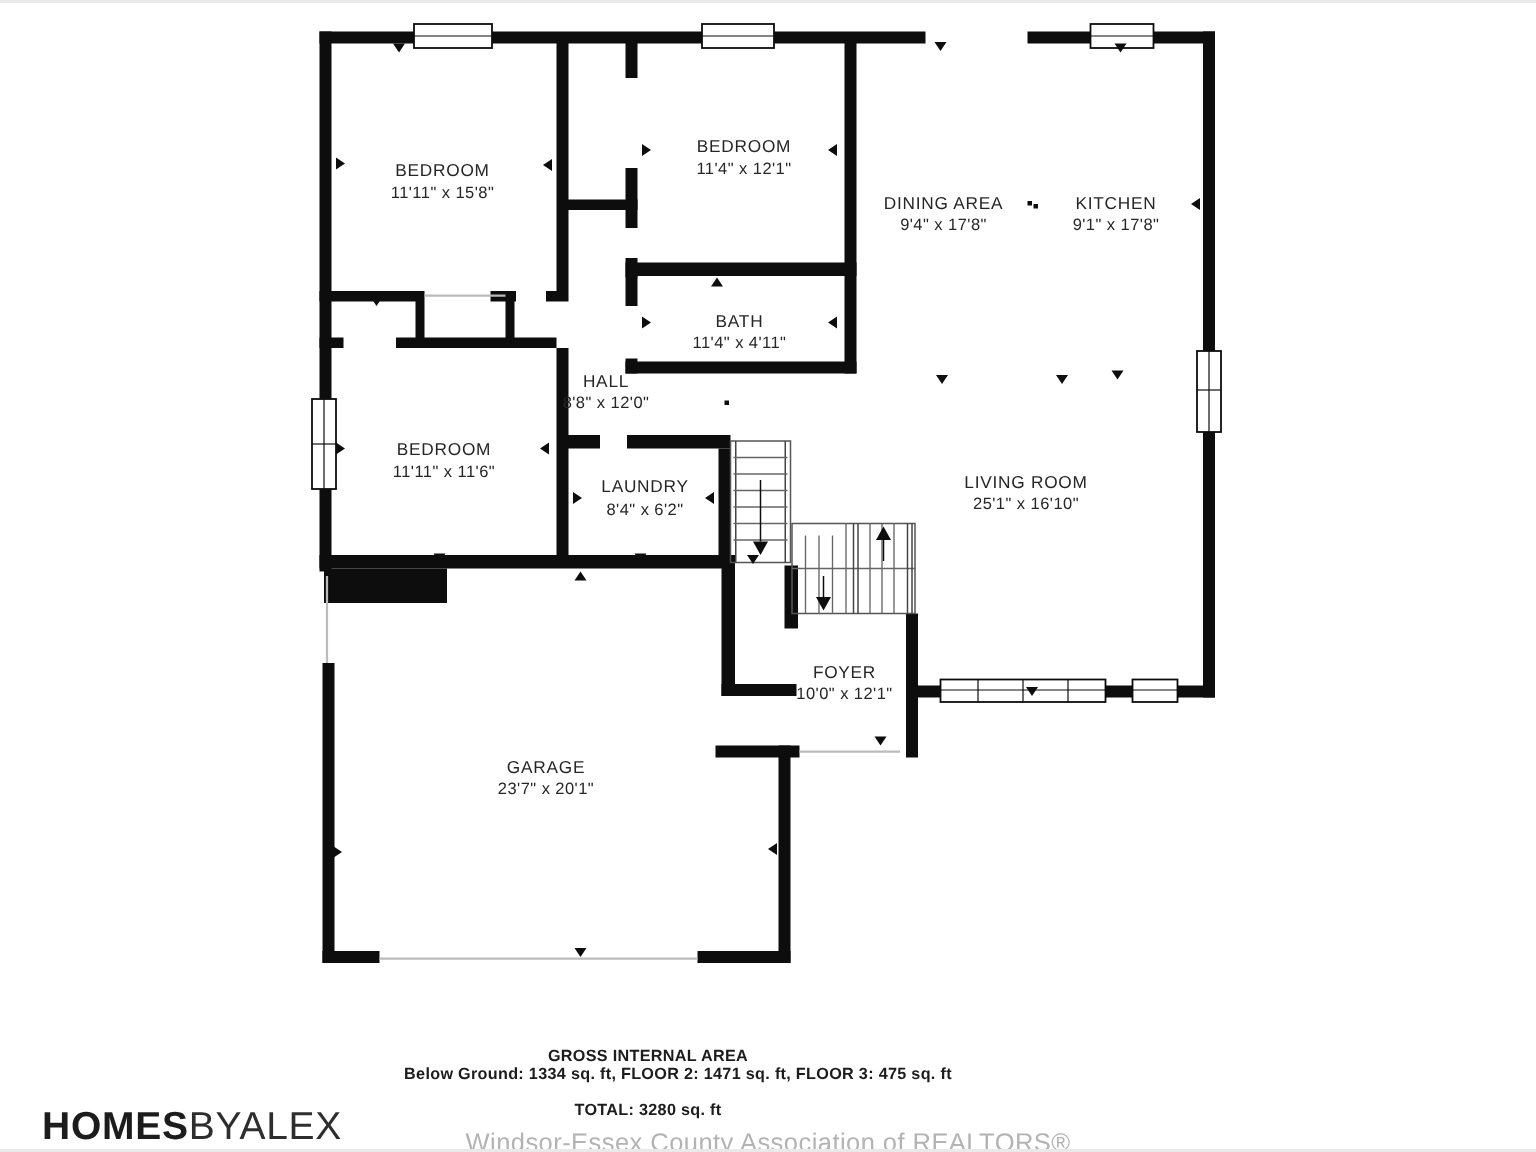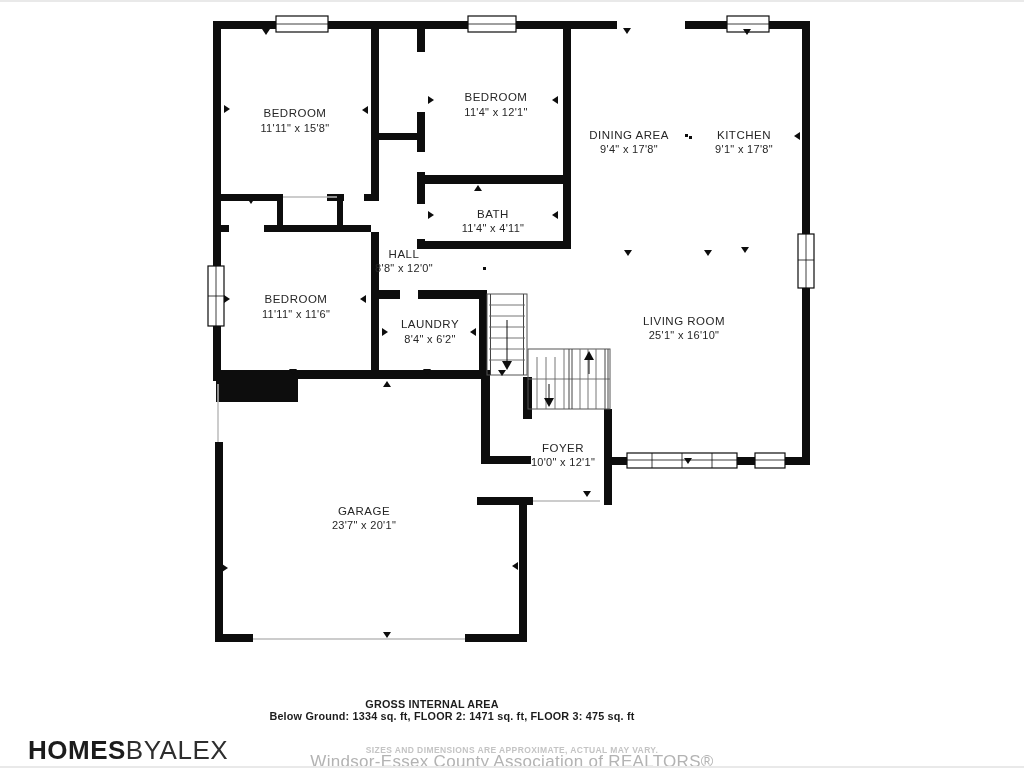--- a/index.html
+++ b/index.html
@@ -256,16 +256,16 @@
     <text class="room-dims" x="364" y="527">23'7" x 20'1"</text>
   </g>
 </svg>
 
   <div class="logo">
     <span class="bold">HOMES</span><span class="light">BYALEX</span>
   </div>
 
   <div class="sum-line sum-title">GROSS INTERNAL AREA</div>
   <div class="sum-line sum-1">Below Ground: 1334 sq. ft, FLOOR 2: 1471 sq. ft, FLOOR 3: 475 sq. ft</div>
-  <div class="sum-disclaimer">SIZES AND DIMENSIONS ARE APPROXIMATE, ACTUAL MAY VARY.</div>
+  <div class="sum-line sum-3">TOTAL: 3280 sq. ft</div>
   <div class="watermark">Windsor-Essex County Association of REALTORS®</div>
 
 </div>
 
 </body></html>

